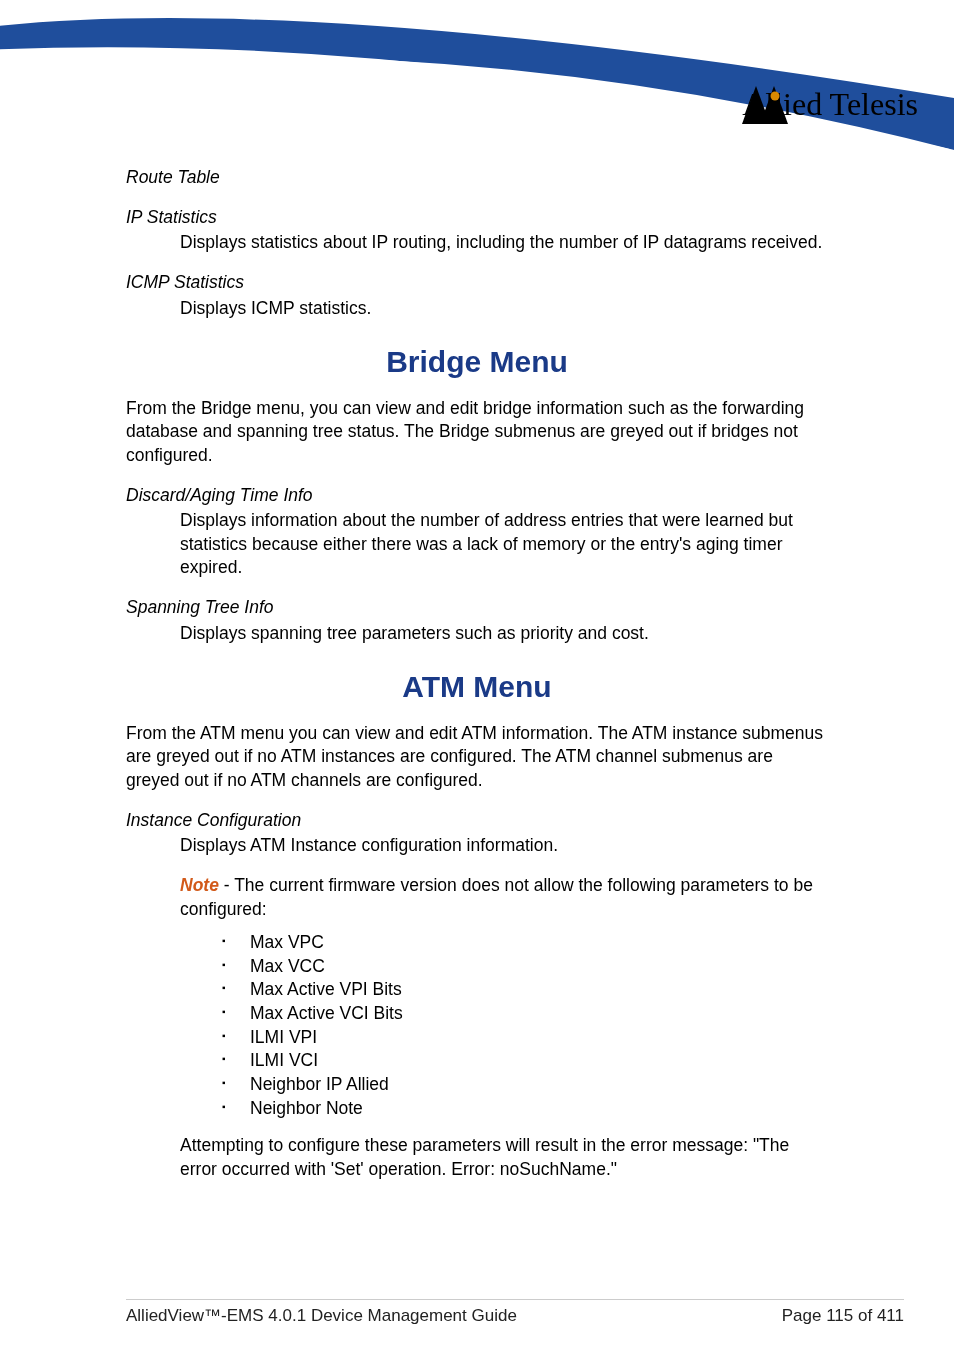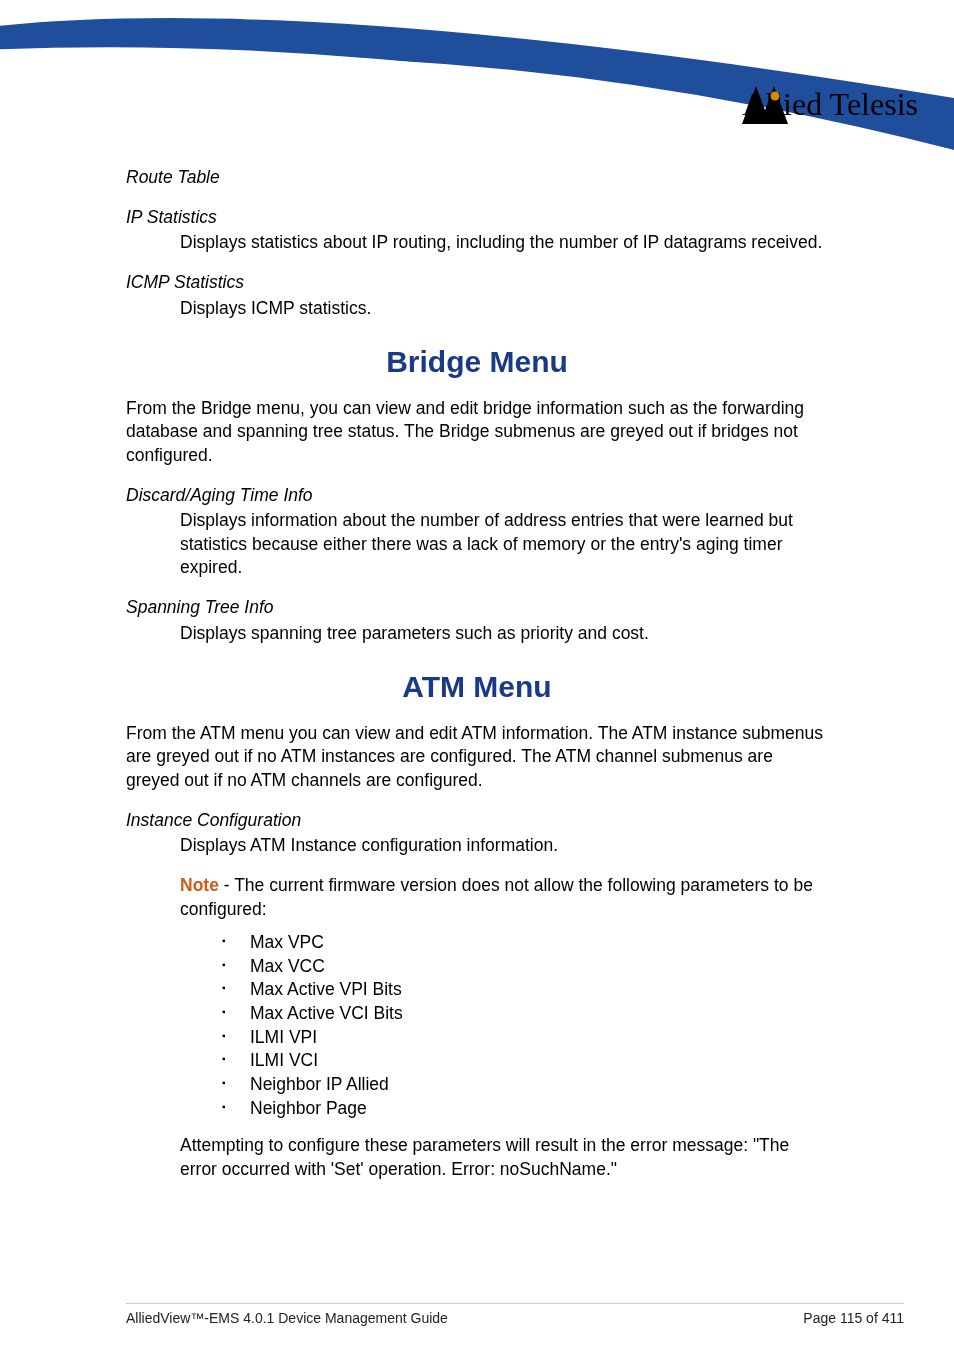--- a/index.html
+++ b/index.html
@@ -41,20 +41,21 @@
   }
   h2.section {
     font-size: 30px;
     font-weight: 700;
     color: #1a3a87;
     margin: 22px 0 14px 0;
     text-align: center;
   }
   .note-word {
     color: #d25a1a;
+    font-style: italic;
     font-weight: 600;
   }
   ul.bullets {
     list-style: none;
     margin: 10px 0 14px 0;
     padding-left: 96px;
   }
   ul.bullets li {
     position: relative;
     padding-left: 28px;
@@ -67,21 +68,21 @@
     top: 3px;
     font-size: 10px;
   }
   .footer {
     position: absolute;
     bottom: 24px;
     left: 126px;
     right: 50px;
     border-top: 1px solid #ccc;
     padding-top: 6px;
-    font-size: 14px;
+    font-size: 17px;
     color: #222;
     display: flex;
     justify-content: space-between;
   }
 </style>
 </head>
 <body>
 
 <div class="page">
 
@@ -130,21 +131,21 @@
     </div>
 
     <ul class="bullets">
       <li>Max VPC</li>
       <li>Max VCC</li>
       <li>Max Active VPI Bits</li>
       <li>Max Active VCI Bits</li>
       <li>ILMI VPI</li>
       <li>ILMI VCI</li>
       <li>Neighbor IP Allied</li>
-      <li>Neighbor Page</li>
+      <li>Neighbor Note</li>
     </ul>
 
     <div class="desc">Attempting to configure these parameters will result in the error message: "The error occurred with 'Set' operation. Error: noSuchName."</div>
 
   </div>
 
   <div class="footer">
     <span>AlliedView™-EMS 4.0.1 Device Management Guide</span>
     <span>Page 115 of 411</span>
   </div>

